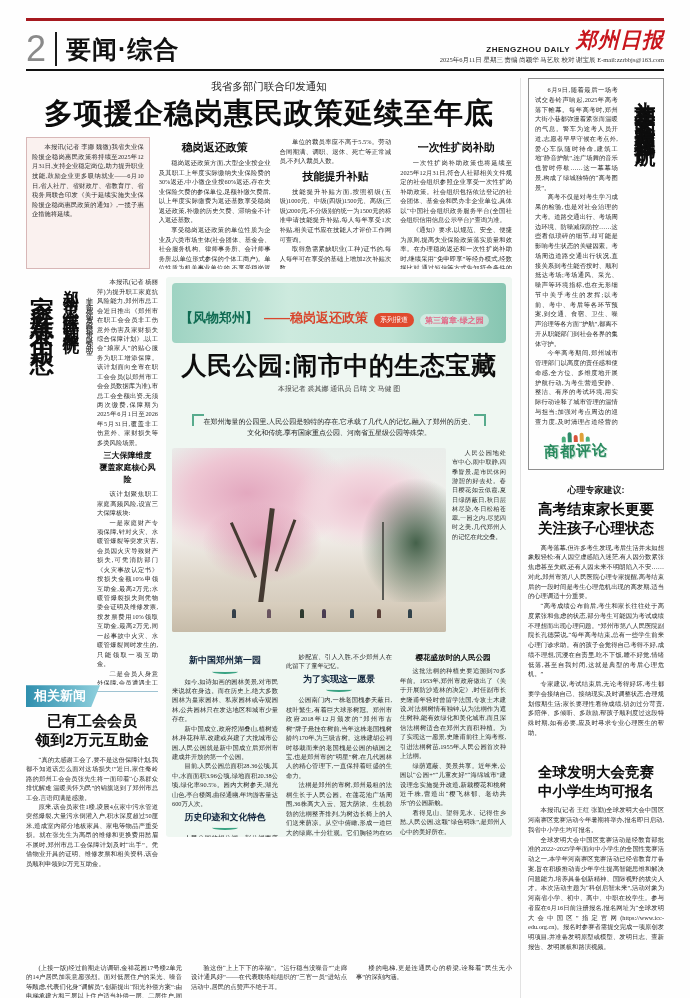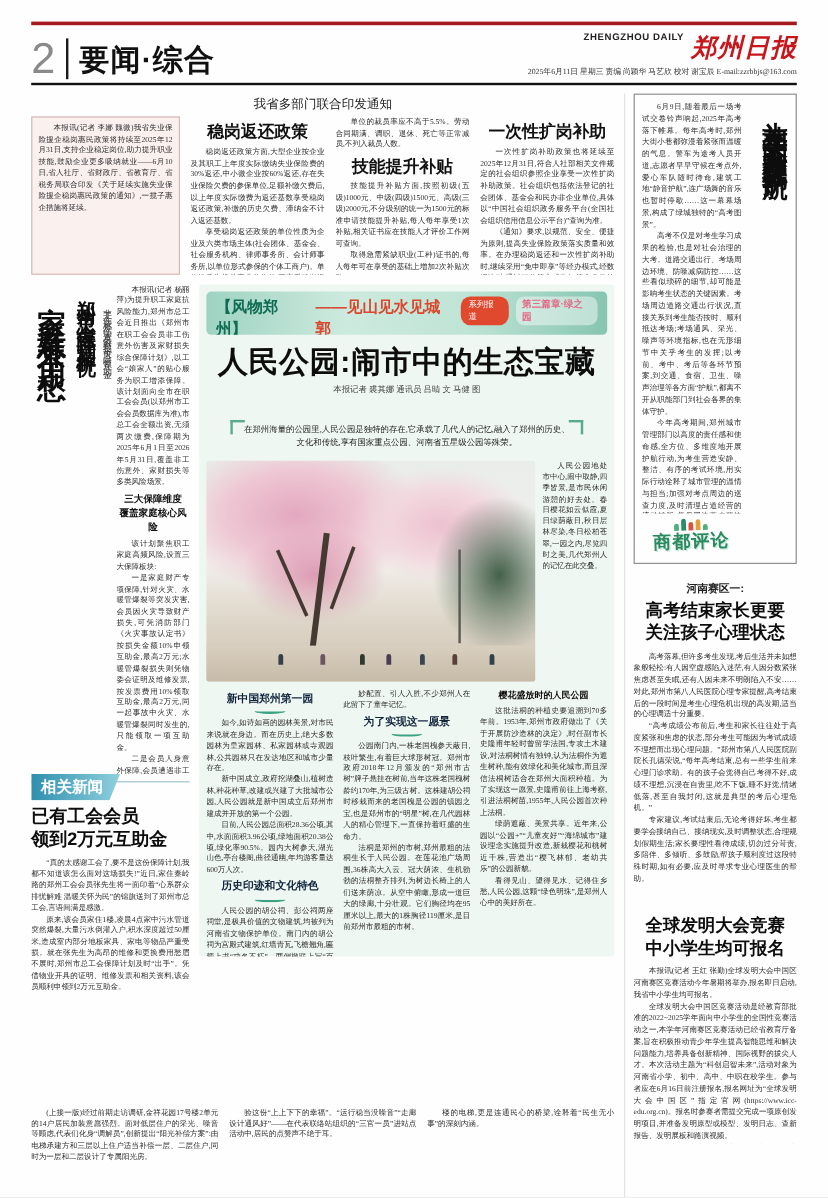--- a/index.html
+++ b/index.html
@@ -7,60 +7,60 @@
         padding:18px 26px 0;overflow:hidden;
         font-family:"Liberation Serif","DejaVu Serif",serif;color:#222;}
   
   .top-red-rule{height:3px;background:#a6191f;margin-bottom:4px;}
   .masthead-row{display:flex;justify-content:space-between;align-items:flex-end;height:42px;}
   .mh-left{display:flex;align-items:center;}
   .pagenum{font-family:"Liberation Sans","DejaVu Sans",sans-serif;font-size:36px;color:#8a8a8a;line-height:1;}
   .mh-divider{width:2px;height:34px;background:#1a1a1a;margin:0 9px;}
   .section-title{font-family:"Liberation Sans","DejaVu Sans",sans-serif;font-weight:bold;font-size:25px;color:#111;letter-spacing:1px;}
   .mh-right{text-align:right;padding-bottom:2px;}
-  .mast-line{display:flex;align-items:flex-start;justify-content:flex-end;gap:6px;}
+  .mast-line{display:flex;align-items:flex-end;justify-content:flex-end;gap:6px;}
   .mast-en{font-family:"Liberation Sans","DejaVu Sans",sans-serif;font-weight:bold;font-size:8px;color:#222;letter-spacing:.5px;}
   .mast-cn{font-family:"Liberation Serif",serif;font-weight:bold;font-style:italic;font-size:21px;color:#c8161d;letter-spacing:1px;}
   .dateline{font-size:6.5px;color:#333;margin-top:2px;}
   .header-rule{height:2px;background:#111;margin-top:2px;}
   
   .grid{display:flex;gap:8px;margin-top:7px;}
   .left-zone{width:486px;flex:none;}
   .right-rail{flex:1;border-left:1px solid #e2e2e2;padding-left:7px;box-sizing:border-box;}
   
   .kicker{text-align:center;font-size:10.5px;color:#222;margin:2px 0 3px;}
   .headline{margin:0 0 7px;text-align:center;font-family:"Liberation Sans","DejaVu Sans",sans-serif;
             font-weight:bold;font-size:29px;letter-spacing:1px;color:#0d0d0d;line-height:1.15;}
   .cols4{display:flex;gap:9px;}
   .cols4 .col{flex:1;height:132px;overflow:hidden;font-size:6.3px;line-height:1.52;text-align:justify;color:#2b2b2b;}
   .lead-box{border:1px solid #d8b7b7;background:#faf1ef;padding:4px 5px;box-sizing:border-box;}
-  .cols4 h3{margin:2px 0 2px;text-align:center;font-family:"Liberation Sans",sans-serif;font-size:14px;color:#111;}
+  .cols4 h3{margin:2px 0 2px;text-align:center;font-family:"Liberation Sans",sans-serif;font-size:11px;color:#111;}
   p{margin:0;text-indent:2em;}
   
   .mid-row{display:flex;gap:8px;margin-top:8px;}
   .left-rail{width:132px;flex:none;}
   .union-top{display:flex;height:408px;overflow:hidden;}
   .vheads{display:flex;flex:none;}
   .vh-big,.vh-big2,.vh-small{writing-mode:vertical-rl;font-family:"Liberation Sans","DejaVu Sans",sans-serif;}
   .vh-big{font-size:24px;font-weight:bold;letter-spacing:9px;color:#0d0d0d;}
   .vh-big2{font-size:16px;font-weight:bold;letter-spacing:4px;color:#0d0d0d;margin-left:2px;}
   .vh-small{font-size:7.5px;letter-spacing:3px;color:#333;margin:14px 3px 0 3px;}
   .union-body{flex:1;overflow:hidden;font-size:6.3px;line-height:1.5;text-align:justify;color:#2b2b2b;}
   .union-body h4,.sub2line{margin:3px 0;text-align:center;font-family:"Liberation Sans",sans-serif;
      font-weight:bold;font-size:8px;color:#111;white-space:pre-line;text-indent:0;}
   .related{margin-top:6px;border-top:1px solid #9fc3d2;position:relative;padding-top:16px;}
   .tab{position:absolute;top:-7px;left:0;background:linear-gradient(90deg,#2f8fae,#8fd0dd);
        color:#fff;font-family:"Liberation Sans",sans-serif;font-size:13px;font-weight:bold;
        padding:2px 14px 2px 8px;clip-path:polygon(0 0,100% 0,88% 100%,0 100%);}
-  .rel-headline{margin:4px 0 5px;text-align:left;font-family:"Liberation Sans",sans-serif;
+  .rel-headline{margin:4px 0 5px;text-align:center;font-family:"Liberation Sans",sans-serif;
        font-weight:bold;font-size:15px;line-height:1.25;color:#0d0d0d;white-space:pre-line;}
   .rel-body{height:200px;overflow:hidden;font-size:6.3px;line-height:1.5;text-align:justify;color:#2b2b2b;}
   
   .feature{width:346px;flex:none;background:#eff7f2;border-radius:3px;padding:6px;box-sizing:border-box;height:560px;overflow:hidden;position:relative;}
-  .banner{position:relative;height:28px;border-radius:4px;display:flex;align-items:flex-start;gap:6px;padding:4px 8px;
+  .banner{position:relative;height:28px;border-radius:4px;display:flex;align-items:flex-end;gap:6px;padding:16px 8px;
      background:linear-gradient(90deg,#9ed3c2,#cdeade 35%,#bfe4d6 65%,#86c5b1);overflow:hidden;}
   .banner .b1{font-family:"Liberation Sans",sans-serif;font-weight:bold;font-size:13px;color:#0f6b52;}
   .banner .b2{font-family:"Liberation Sans",sans-serif;font-weight:bold;font-size:13px;color:#d9472e;}
   .badge{background:#e0492e;color:#fff;font-size:7px;font-family:"Liberation Sans",sans-serif;
      padding:2px 6px;border-radius:8px;}
   .chapter{font-family:"Liberation Sans",sans-serif;font-weight:bold;font-size:8px;color:#e26a88;
      background:rgba(255,255,255,.45);padding:1px 5px;border-radius:7px;}
   .f-headline{margin:6px 0 2px;text-align:center;font-family:"Liberation Sans",sans-serif;font-weight:bold;
      font-size:25px;color:#0d0d0d;letter-spacing:.5px;}
   .f-byline{text-align:center;font-size:7px;color:#444;margin-bottom:20px;}
@@ -75,21 +75,21 @@
   .b-pink2{left:120px;top:6px;width:150px;height:95px;background:radial-gradient(closest-side,#ecc2d0,#f2d6de 55%,rgba(242,214,222,0));}
   .b-pink3{left:30px;top:55px;width:120px;height:80px;background:radial-gradient(closest-side,#dd9cb4,rgba(221,156,180,0));}
   .b-green{right:-25px;top:30px;width:110px;height:130px;background:radial-gradient(closest-side,#44614a,rgba(68,97,74,0));}
   .trunk{position:absolute;background:#453a32;}
   .t1{left:92px;top:60px;width:5px;height:95px;transform:rotate(7deg);}
   .t2{left:70px;top:72px;width:3px;height:60px;transform:rotate(-24deg);}
   .t3{left:112px;top:70px;width:3px;height:55px;transform:rotate(20deg);}
   .lamp{position:absolute;left:210px;top:74px;width:2px;height:78px;background:#5a5a55;}
   .path{position:absolute;left:0;bottom:0;width:100%;height:30px;background:linear-gradient(#d9cfbf,#c6bba8);}
   .person{position:absolute;bottom:14px;width:4px;height:9px;border-radius:2px 2px 0 0;}
-  .f-cols{display:flex;gap:8px;margin-top:6px;}
+  .f-cols{display:flex;gap:8px;margin-top:20px;}
   .fcol{flex:1;height:238px;overflow:hidden;font-size:6.3px;line-height:1.5;text-align:justify;color:#2b2b2b;}
   .fcol h4{margin:2px 0 3px;text-align:center;font-family:"Liberation Sans",sans-serif;font-size:9px;color:#10243c;position:relative;text-indent:0;}
   .fcol h4::after{content:"";display:block;width:26px;height:3px;margin:1px auto 0;
       border-bottom:2px solid #3aa383;border-radius:0 0 50% 50%;}
   .f-caption{font-family:"Liberation Sans",sans-serif;font-weight:bold;font-size:7.5px;text-align:center;color:#111;margin-bottom:3px;}
   .side-col{width:54px;flex:none;height:184px;overflow:hidden;font-size:6.2px;line-height:1.5;text-align:justify;color:#2b2b2b;}
   
   .elevator{margin-top:8px;}
   .e-headline{margin:2px 0 6px;text-align:center;font-family:"Liberation Sans",sans-serif;font-weight:bold;
      font-size:17px;color:#0d0d0d;}
@@ -138,20 +138,21 @@
       <div class="dateline">2025年6月11日 星期三 责编 尚颖华 马艺欣 校对 谢宝辰 E-mail:zzrbbjs@163.com</div>
     </div>
   </header>
   <div class="header-rule"></div>
 
   <div class="grid">
     <div class="left-zone">
 
       <section class="top-story">
         <div class="kicker">我省多部门联合印发通知</div>
+        <h1 class="headline">多项援企稳岗惠民政策延续至年底</h1>
         <div class="cols4">
           <div class="col lead-box">
               <p>本报讯(记者 李娜 魏微)我省失业保险援企稳岗惠民政策将持续至2025年12月31日,支持企业稳定岗位,助力提升职业技能,鼓励企业更多吸纳就业——6月10日,省人社厅、省财政厅、省教育厅、省税务局联合印发《关于延续实施失业保险援企稳岗惠民政策的通知》,一揽子惠企措施将延续。</p>
             </div>
           <div class="col">
             <h3>稳岗返还政策</h3>
             <div>
                 <p>稳岗返还政策方面,大型企业按企业及其职工上年度实际缴纳失业保险费的30%返还,中小微企业按60%返还,存在失业保险欠费的参保单位,足额补缴欠费后,以上年度实际缴费为返还基数享受稳岗返还政策,补缴的历史欠费、滞纳金不计入返还基数。</p>
                 <p>享受稳岗返还政策的单位性质为企业及六类市场主体(社会团体、基金会、社会服务机构、律师事务所、会计师事务所,以单位形式参保的个体工商户)。单位性质为机关事业单位的,不享受稳岗返还政策。</p>
               </div>
@@ -206,21 +207,21 @@
             <div class="rel-body">
                 <p>“真的太感谢工会了,要不是这份保障计划,我都不知道该怎么面对这场损失!”近日,家住秦岭路的郑州工会会员张先生将一面印着“心系群众排忧解难 温暖关怀为民”的锦旗送到了郑州市总工会,言语间满是感激。</p>
                 <p>原来,该会员家住1楼,凌晨4点家中污水管道突然爆裂,大量污水倒灌入户,积水深度超过50厘米,造成室内部分地板家具、家电等物品严重受损。就在张先生为高昂的维修和更换费用愁眉不展时,郑州市总工会保障计划及时“出手”。凭借物业开具的证明、维修发票和相关资料,该会员顺利申领到2万元互助金。</p>
               </div>
           </div>
         </aside>
 
         <section class="feature">
           <div class="banner">
             <span class="b1">【风物郑州】</span>
-            <span class="b2">——见山见水见城郭</span>
+            <span class="b2">——稳岗返还政策</span>
             <span class="badge">系列报道</span>
             <span class="chapter">第三篇章·绿之园</span>
           </div>
           <h1 class="f-headline">人民公园:闹市中的生态宝藏</h1>
           <div class="f-byline">本报记者 裘其娜 通讯员 吕晴 文 马健 图</div>
           <div class="f-intro">在郑州海量的公园里,人民公园是独特的存在,它承载了几代人的记忆,融入了郑州的历史、文化和传统,享有国家重点公园、河南省五星级公园等殊荣。</div>
           <div class="photo-row">
             <div class="photo">
               <div class="blob b-pink1"></div>
               <div class="blob b-pink2"></div>
@@ -312,21 +313,21 @@
             <div class="stamp-text">商都评论</div>
           </div>
         </div>
         <div class="c-head-strip">
           <div class="c-author">邓言</div>
           <div class="c-vhead">为莘莘学子的奋斗和梦想保驾护航</div>
         </div>
       </div>
 
       <div class="psych">
-        <div class="p-kicker">河南赛区一:</div>
+        <div class="p-kicker">心理专家建议:</div>
         <h2 class="p-headline">高考结束家长更要
 关注孩子心理状态</h2>
         <div class="p-body">
             <p>高考落幕,但许多考生发现,考后生活并未如想象般轻松:有人因空虚感陷入迷茫,有人因分数紧张焦虑甚至失眠,还有人因未来不明朗陷入不安……对此,郑州市第八人民医院心理专家提醒,高考结束后的一段时间是考生心理危机出现的高发期,适当的心理调适十分重要。</p>
             <p>“高考成绩公布前后,考生和家长往往处于高度紧张和焦虑的状态,部分考生可能因为考试成绩不理想而出现心理问题。”郑州市第八人民医院副院长孔德荣说,“每年高考结束,总有一些学生前来心理门诊求助。有的孩子会觉得自己考得不好,成绩不理想,沉浸在自责里,吃不下饭,睡不好觉,情绪低落,甚至自我封闭,这就是典型的考后心理危机。”</p>
             <p>专家建议,考试结束后,无论考得好坏,考生都要学会接纳自己、接纳现实,及时调整状态,合理规划假期生活;家长要理性看待成绩,切勿过分苛责,多陪伴、多倾听、多鼓励,帮孩子顺利度过这段特殊时期,如有必要,应及时寻求专业心理医生的帮助。</p>
           </div>
       </div>
 
       <div class="invent">

